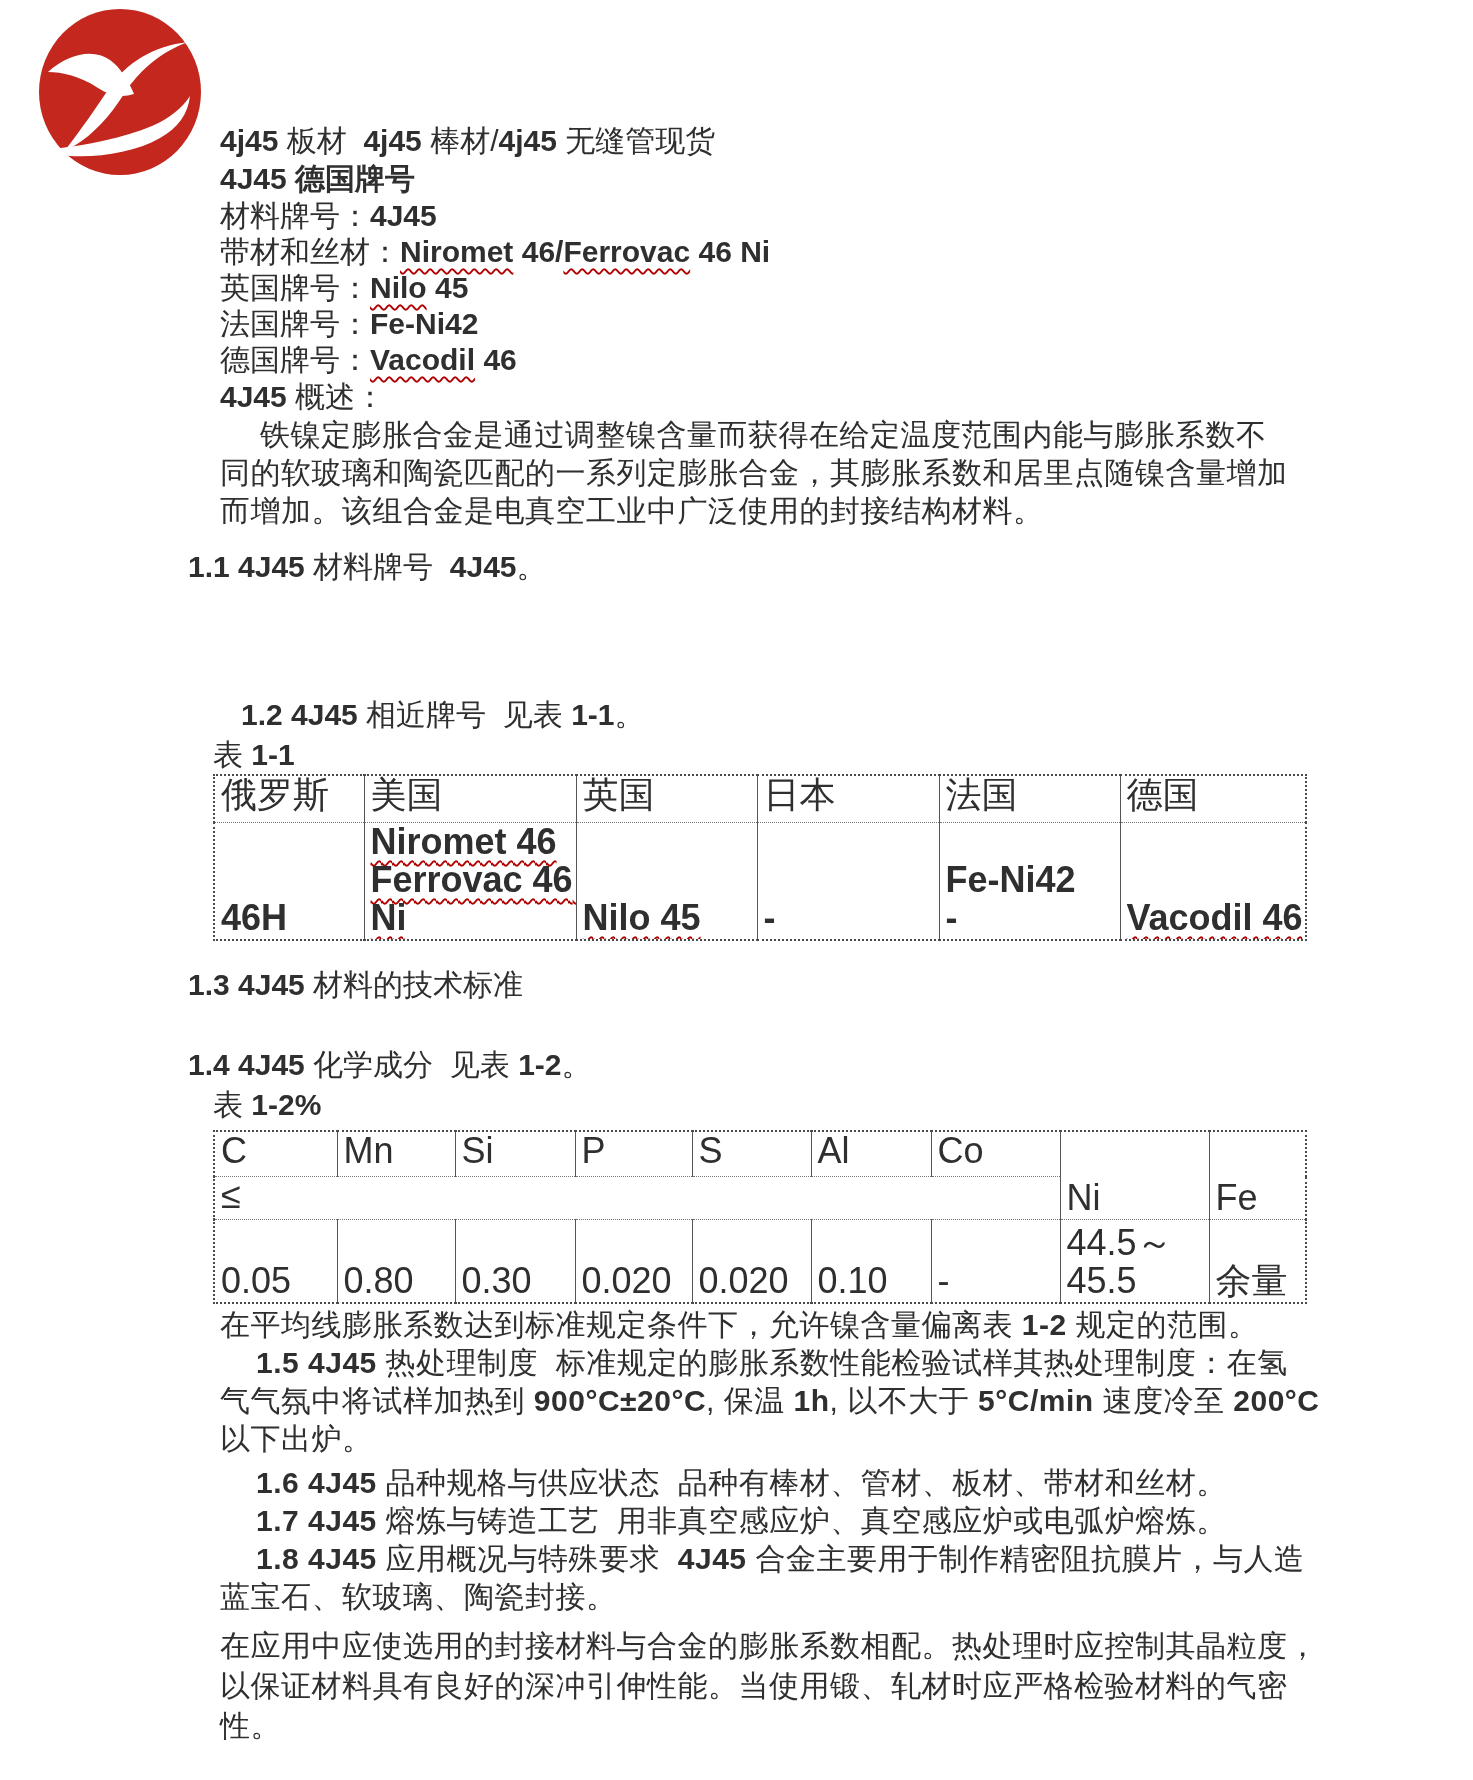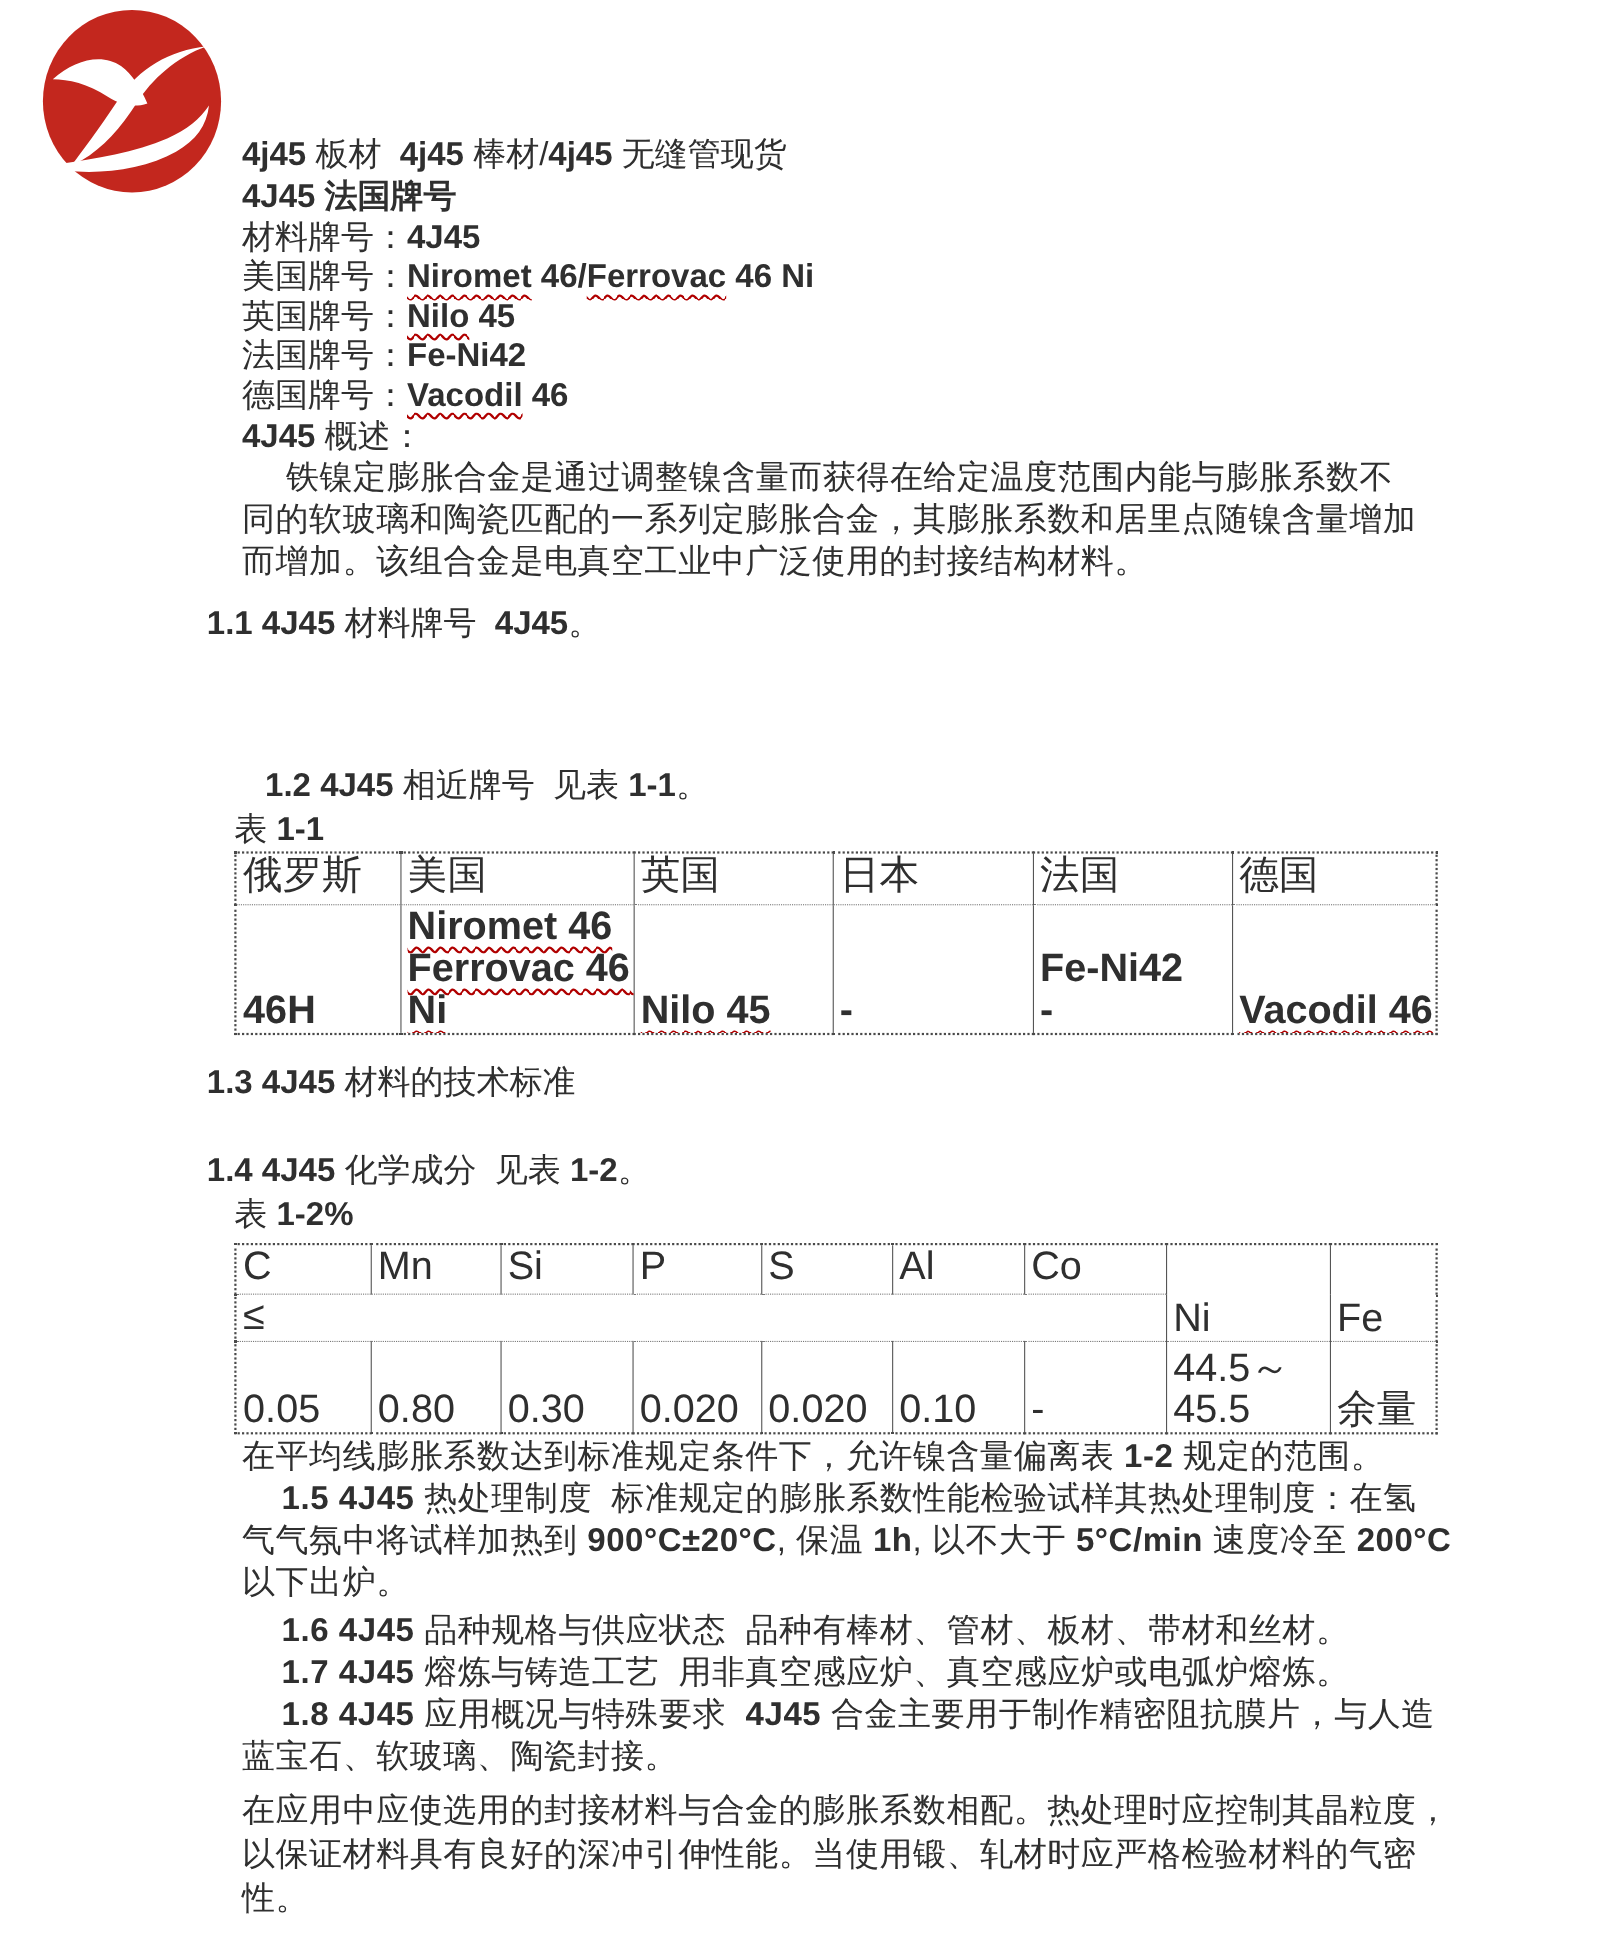--- a/index.html
+++ b/index.html
@@ -58,24 +58,24 @@
     <ellipse cx="82" cy="84" rx="81" ry="83" fill="#c3271e"></ellipse>
     <path fill="#ffffff" d="M10,64 C30,46 55,40 72,52 C82,59 90,72 96,86 C84,90 72,88 60,80 C42,68 24,64 10,64 Z"></path>
     <path fill="#ffffff" d="M150,34 C122,44 100,64 86,86 C72,108 56,126 36,138 L28,141 C44,120 58,100 70,82 C88,54 116,38 150,34 Z"></path>
     <path fill="#ffffff" d="M16,141 C48,137 86,130 114,118 C132,110 144,100 152,88 C150,106 140,120 122,130 C94,146 52,151 22,147 Z"></path>
   </svg>
 </div>
 
 <div class="content">
 
   <div class="txt h-line first"><b>4j45</b> 板材  <b>4j45</b> 棒材/<b>4j45</b> 无缝管现货</div>
-  <div class="txt h-line"><b>4J45 法国牌号</b></div>
+  <div class="txt h-line"><b>4J45 德国牌号</b></div>
 
   <div class="txt brand-item"><span>材料牌号：</span><span class="lat">4J45</span></div>
-  <div class="txt brand-item"><span>美国牌号：</span><span class="lat"><span class="sq">Niromet</span> 46/<span class="sq">Ferrovac</span> 46 Ni</span></div>
+  <div class="txt brand-item"><span>带材和丝材：</span><span class="lat"><span class="sq">Niromet</span> 46/<span class="sq">Ferrovac</span> 46 Ni</span></div>
   <div class="txt brand-item"><span>英国牌号：</span><span class="lat"><span class="sq">Nilo</span> 45</span></div>
   <div class="txt brand-item"><span>法国牌号：</span><span class="lat">Fe-Ni42</span></div>
   <div class="txt brand-item"><span>德国牌号：</span><span class="lat"><span class="sq">Vacodil</span> 46</span></div>
 
   <div class="txt overview-label"><b>4J45</b> 概述：</div>
   <div class="txt para indent1">铁镍定膨胀合金是通过调整镍含量而获得在给定温度范围内能与膨胀系数不<br>同的软玻璃和陶瓷匹配的一系列定膨胀合金，其膨胀系数和居里点随镍含量增加<br>而增加。该组合金是电真空工业中广泛使用的封接结构材料。</div>
 
   <div class="txt heading s11"><b>1.1 4J45</b> 材料牌号  <b>4J45</b>。</div>
   <div class="txt heading s12"><b>1.2 4J45</b> 相近牌号  见表 <b>1-1</b>。</div>
 

